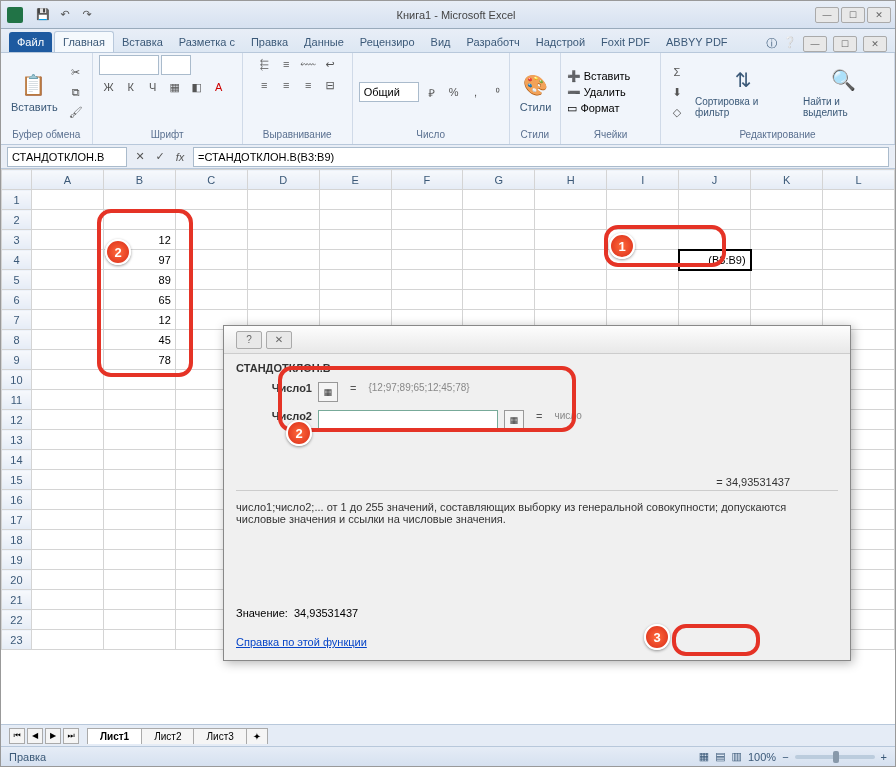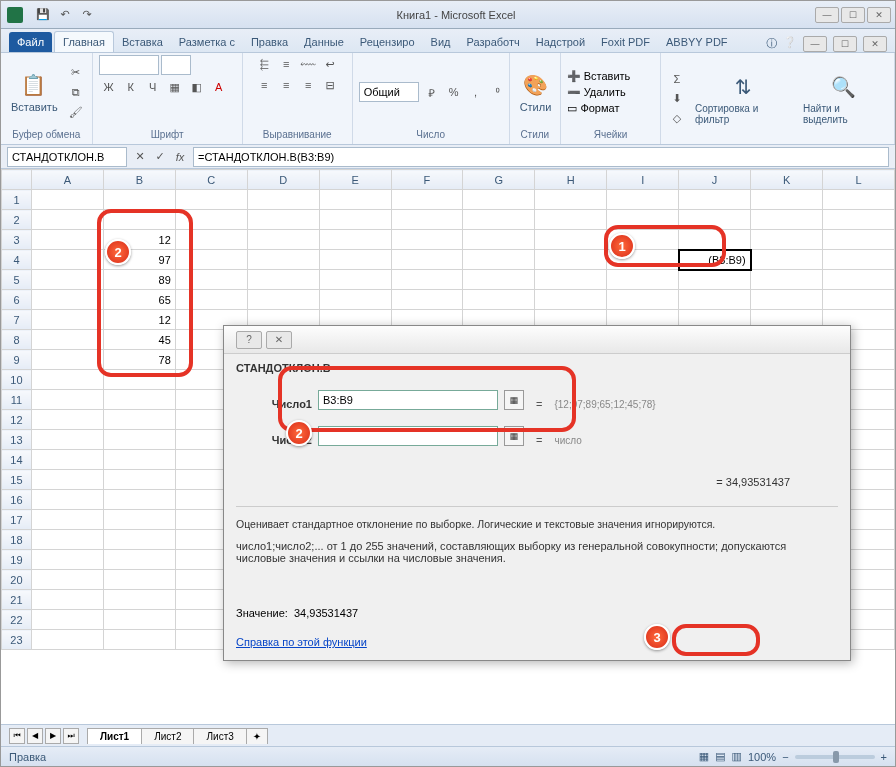--- a/index.html
+++ b/index.html
@@ -52,21 +52,21 @@
 .statusbar .spacer{flex:1}
 .zoom{display:flex;align-items:center;gap:6px}
 .zoom .slider{width:80px;height:4px;background:#bcd;position:relative;border-radius:2px}
 .zoom .slider::after{content:"";position:absolute;left:48%;top:-4px;width:6px;height:12px;background:#89a;border-radius:2px}
 .dialog{position:absolute;top:324px;left:222px;width:628px;height:336px;background:#f0f0f0;border:1px solid #888;box-shadow:2px 2px 10px rgba(0,0,0,.3)}
 .dlg-title{height:28px;background:linear-gradient(#fdfdfd,#e8e8e8);border-bottom:1px solid #ccc;display:flex;align-items:center;padding:0 8px}
 .dlg-title .t{flex:1;color:#333}
 .dlg-title .dbtn{width:26px;height:18px;border:1px solid #aaa;background:#e8e8e8;margin-left:4px;display:flex;align-items:center;justify-content:center;font-size:10px;color:#666;border-radius:2px}
 .dlg-body{padding:8px 12px;color:#333}
 .dlg-fn{font-weight:bold;margin-bottom:6px}
-.arg-row{display:flex;align-items:flex-end;gap:6px;margin:16px 0}
+.arg-row{display:flex;align-items:flex-start;gap:6px;margin:8px 0}
 .arg-row .albl{width:76px;text-align:right;font-weight:bold}
 .arg-row input{width:180px;height:20px;border:1px solid #7a9;padding:0 4px;font-size:11px}
 .arg-row .refbtn{width:20px;height:20px;border:1px solid #999;background:#f5f5f5;display:flex;align-items:center;justify-content:center;font-size:9px}
 .arg-row .eq{margin:0 6px;color:#555}
 .arg-row .preview{color:#888;font-size:10px}
 .dlg-sep{border-top:1px solid #ccc;margin:10px 0}
 .dlg-desc{font-size:10.5px;color:#333;line-height:1.4}
 .dlg-argdesc{display:flex;margin-top:8px;font-size:10.5px}
 .dlg-argdesc .k{width:120px;text-align:right;font-weight:bold;padding-right:6px}
 .dlg-argdesc .v{flex:1}
@@ -215,20 +215,21 @@
         </div>
       <div class="bigbtn">
           <div class="ico">⇅</div>
           <span style="font-size:10px">Сортировка и фильтр</span>
         </div>
       <div class="bigbtn">
           <div class="ico">🔍</div>
           <span style="font-size:10px">Найти и выделить</span>
         </div>
     </div>
+    <div class="glabel">Редактирование</div>
   </div>
 </div>
 
 <div class="formulabar">
   <div class="namebox">СТАНДОТКЛОН.В</div>
   <div class="fb-btns">
     <div class="fb-btn">✕</div>
     <div class="fb-btn">✓</div>
     <div class="fb-btn" style="font-style:italic">fx</div>
   </div>
@@ -614,35 +615,33 @@
 
 <div class="dialog">
   <div class="dlg-title">
     <div class="dbtn">?</div>
     <div class="dbtn">✕</div>
   </div>
   <div class="dlg-body">
     <div class="dlg-fn">СТАНДОТКЛОН.В</div>
     <div class="arg-row">
       <div class="albl">Число1</div>
-      <input value="B3:B9" style="">
       <div class="refbtn">▦</div>
       <div class="eq">=</div>
       <div class="preview">{12;97;89;65;12;45;78}</div>
     </div>
     <div class="arg-row">
       <div class="albl">Число2</div>
       <input value="" style="">
       <div class="refbtn">▦</div>
       <div class="eq">=</div>
       <div class="preview">число</div>
     </div>
     <div class="dlg-result">= 34,93531437</div>
     <div class="dlg-sep" style="margin-top:60px"></div>
-    <div class="dlg-desc">Оценивает стандартное отклонение по выборке. Логические и текстовые значения игнорируются.</div>
     <div class="dlg-argdesc">
       <div class="v">число1;число2;... от 1 до 255 значений, составляющих выборку из генеральной совокупности; допускаются числовые значения и ссылки на числовые значения.</div>
     </div>
   </div>
   <div class="dlg-valrow">
     <span>Значение:</span>&nbsp;&nbsp;<span>34,93531437</span>
   </div>
   <a class="dlg-help">Справка по этой функции</a>
 
   <div class="annot" style="top:40px;left:54px;width:298px;height:66px"></div>

